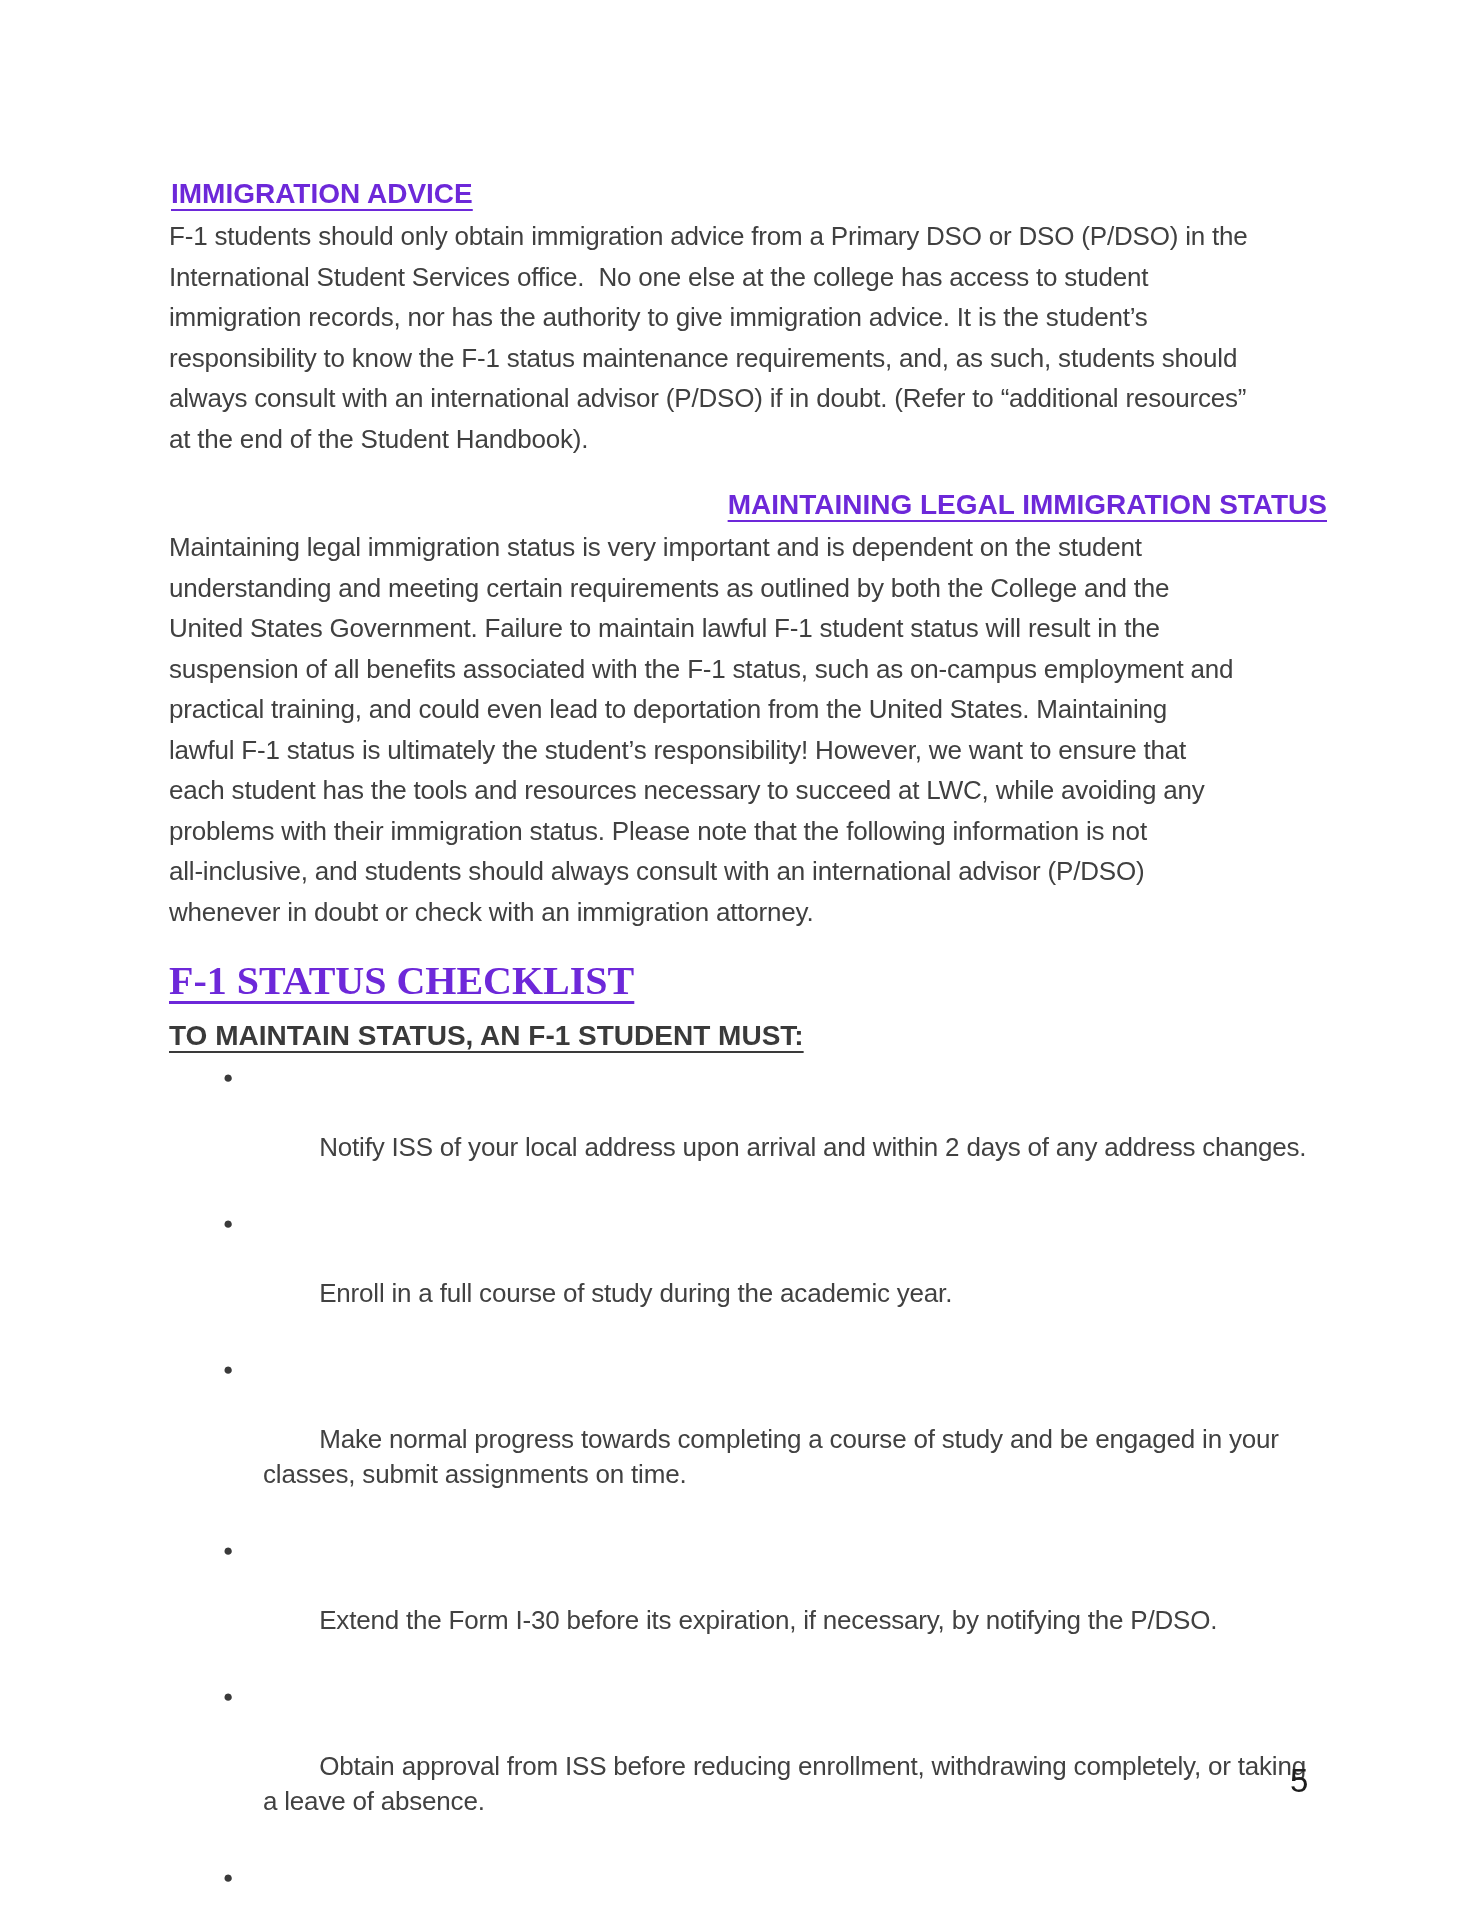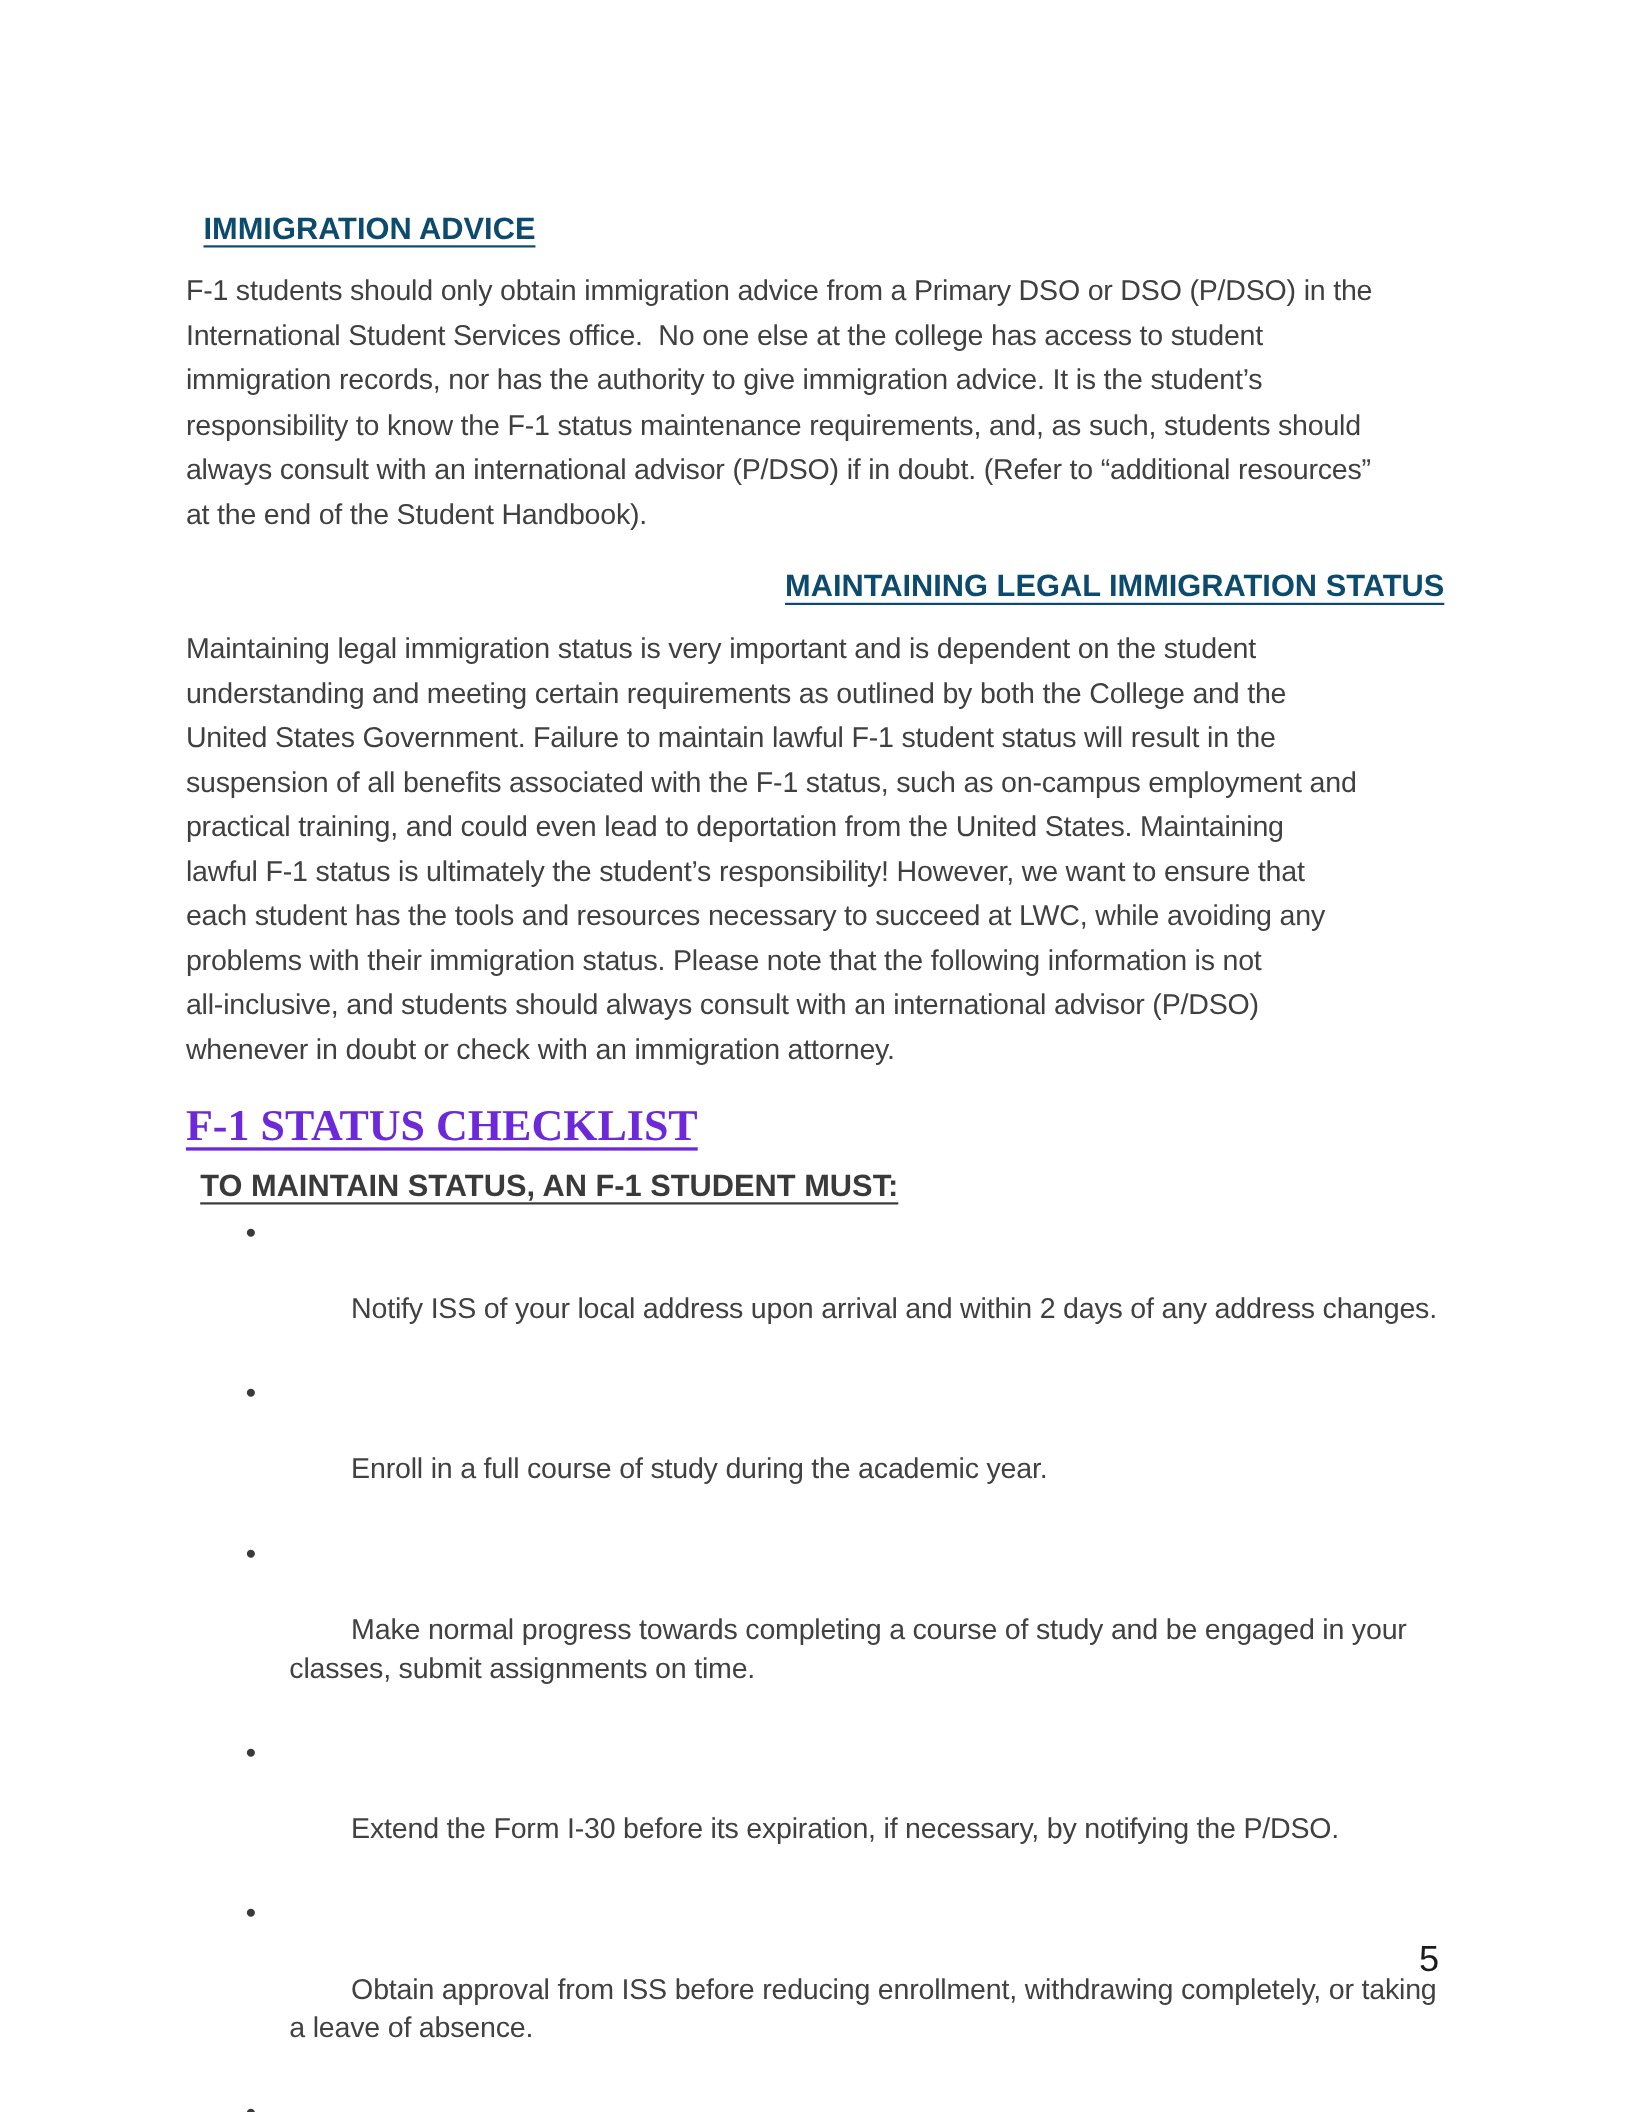--- a/index.html
+++ b/index.html
@@ -19,25 +19,25 @@
   .content {
     position: absolute;
     left: 169px;
     top: 172px;
     width: 1160px;
   }
   .h-sans {
     font-size: 28px;
     font-weight: bold;
     line-height: 40px;
-    color: #0c4a6e;
+    color: #6d28d9;
     text-decoration: underline;
     text-decoration-thickness: 2px;
     text-underline-offset: 6px;
-    margin: 16px;
+    margin: 2px;
     white-space: pre;
   }
   .h-sans.spaced-top { margin-top: 12px; text-align: right; }
   p.body-par {
     font-size: 26px;
     line-height: 40.5px;
     letter-spacing: -0.2px;
     margin: 0 0 26px 0;
     white-space: pre;
     color: #404040;
@@ -55,21 +55,21 @@
     white-space: pre;
   }
   .h-sub {
     font-size: 28px;
     font-weight: bold;
     line-height: 40px;
     color: #3a3a3a;
     text-decoration: underline;
     text-decoration-thickness: 2px;
     text-underline-offset: 6px;
-    margin: 0 0 4px 13px;
+    margin: 0 0 4px 0;
     white-space: pre;
   }
   ul.doc-list {
     list-style: none;
     margin: 0;
     padding: 0;
   }
   ul.checklist { margin: 0 0 16px 0; }
   ul.doc-list li {
     position: relative;

